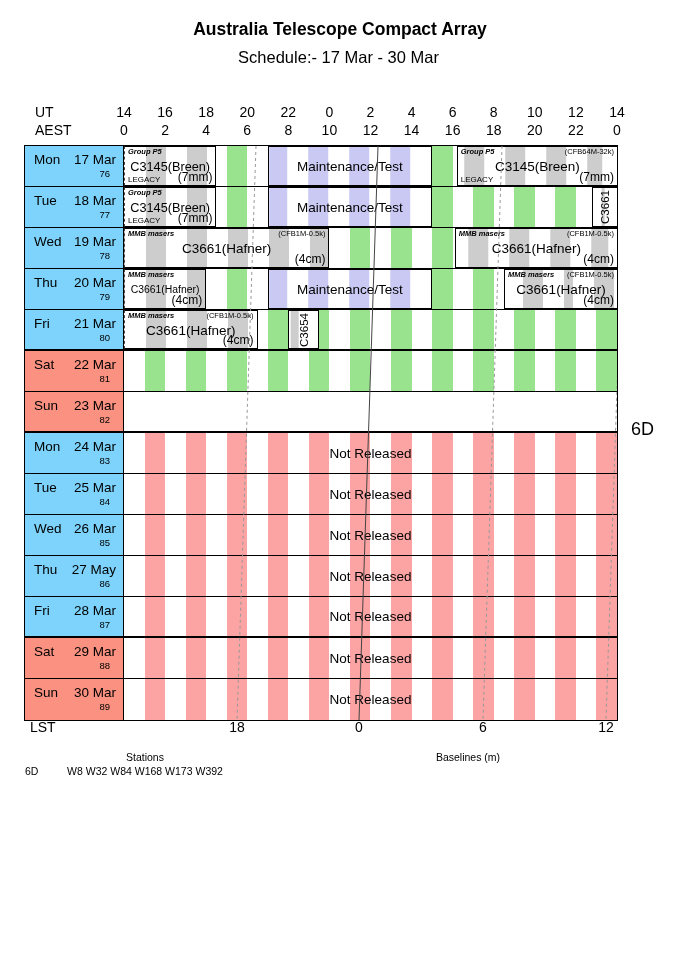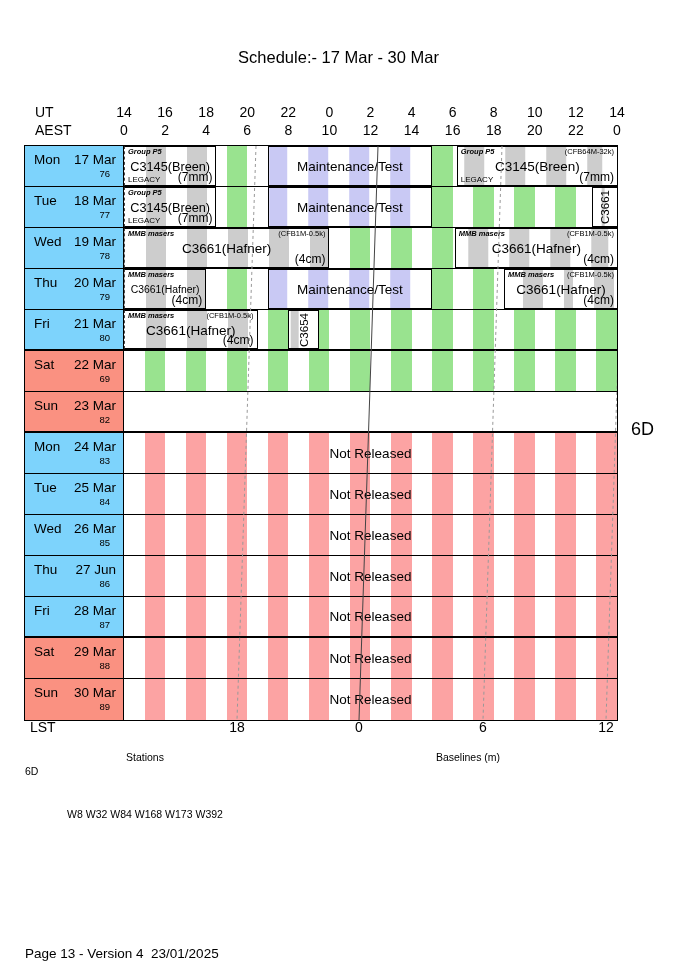--- a/index.html
+++ b/index.html
@@ -47,20 +47,21 @@
   .lst-overlay{position:absolute;left:0;top:0;pointer-events:none;}
   .big-config{position:absolute;left:631px;top:419px;font-size:18px;}
   .small-h{position:absolute;transform:translateX(-50%);font-size:10.5px;white-space:nowrap;}
   .small-v{position:absolute;font-size:10.5px;white-space:nowrap;}
   .page-footer{position:absolute;left:25px;top:946px;font-size:13.5px;white-space:pre;}
 </style>
 </head>
 <body>
 
 <div class="page">
+  <div class="title">Australia Telescope Compact Array</div>
   <div class="subtitle">Schedule:- 17 Mar - 30 Mar</div>
 
   <div class="axis-label" style="left:35px;top:104px;">UT</div>
   <div class="axis-label" style="left:35px;top:122px;">AEST</div>
   <div id="time-ticks">
       <span class="tick" style="left: 124px; top: 104px;">14</span>
       <span class="tick" style="left: 165.083px; top: 104px;">16</span>
       <span class="tick" style="left: 206.167px; top: 104px;">18</span>
       <span class="tick" style="left: 247.25px; top: 104px;">20</span>
       <span class="tick" style="left: 288.333px; top: 104px;">22</span>
@@ -210,21 +211,21 @@
               </div>
             </div>
           </div>
         </div>
         <div class="day-row">
           <div class="day-label weekend">
             <div class="day-top">
               <span>Sat</span>
               <span>22 Mar</span>
             </div>
-            <div class="doy">69</div>
+            <div class="doy">81</div>
           </div>
           <div class="day-chart released"></div>
         </div>
         <div class="day-row thick">
           <div class="day-label weekend">
             <div class="day-top">
               <span>Sun</span>
               <span>23 Mar</span>
             </div>
             <div class="doy">82</div>
@@ -263,21 +264,21 @@
             <div class="doy">85</div>
           </div>
           <div class="day-chart notrel">
             <div class="not-released">Not Released</div>
           </div>
         </div>
         <div class="day-row">
           <div class="day-label">
             <div class="day-top">
               <span>Thu</span>
-              <span>27 Jun</span>
+              <span>27 May</span>
             </div>
             <div class="doy">86</div>
           </div>
           <div class="day-chart notrel">
             <div class="not-released">Not Released</div>
           </div>
         </div>
         <div class="day-row thick">
           <div class="day-label">
             <div class="day-top">
@@ -329,16 +330,15 @@
   <div id="lst-ticks">
       <span class="tick" style="left: 237px; top: 719px;">18</span>
       <span class="tick" style="left: 359px; top: 719px;">0</span>
       <span class="tick" style="left: 483px; top: 719px;">6</span>
       <span class="tick" style="left: 606px; top: 719px;">12</span>
     </div>
 
   <div class="small-h" style="left:145px;top:751px;">Stations</div>
   <div class="small-h" style="left:468px;top:751px;">Baselines (m)</div>
   <div class="small-v" style="left:25px;top:765px;">6D</div>
-  <div class="small-h" style="left:145px;top:765px;margin-top:43px;">W8 W32 W84 W168 W173 W392</div>
-
-  <div class="page-footer">Page 13 - Version 4  23/01/2025</div>
+  <div class="small-h" style="left:145px;top:765px;">W8 W32 W84 W168 W173 W392</div>
+
 </div>
 
 </body></html>

